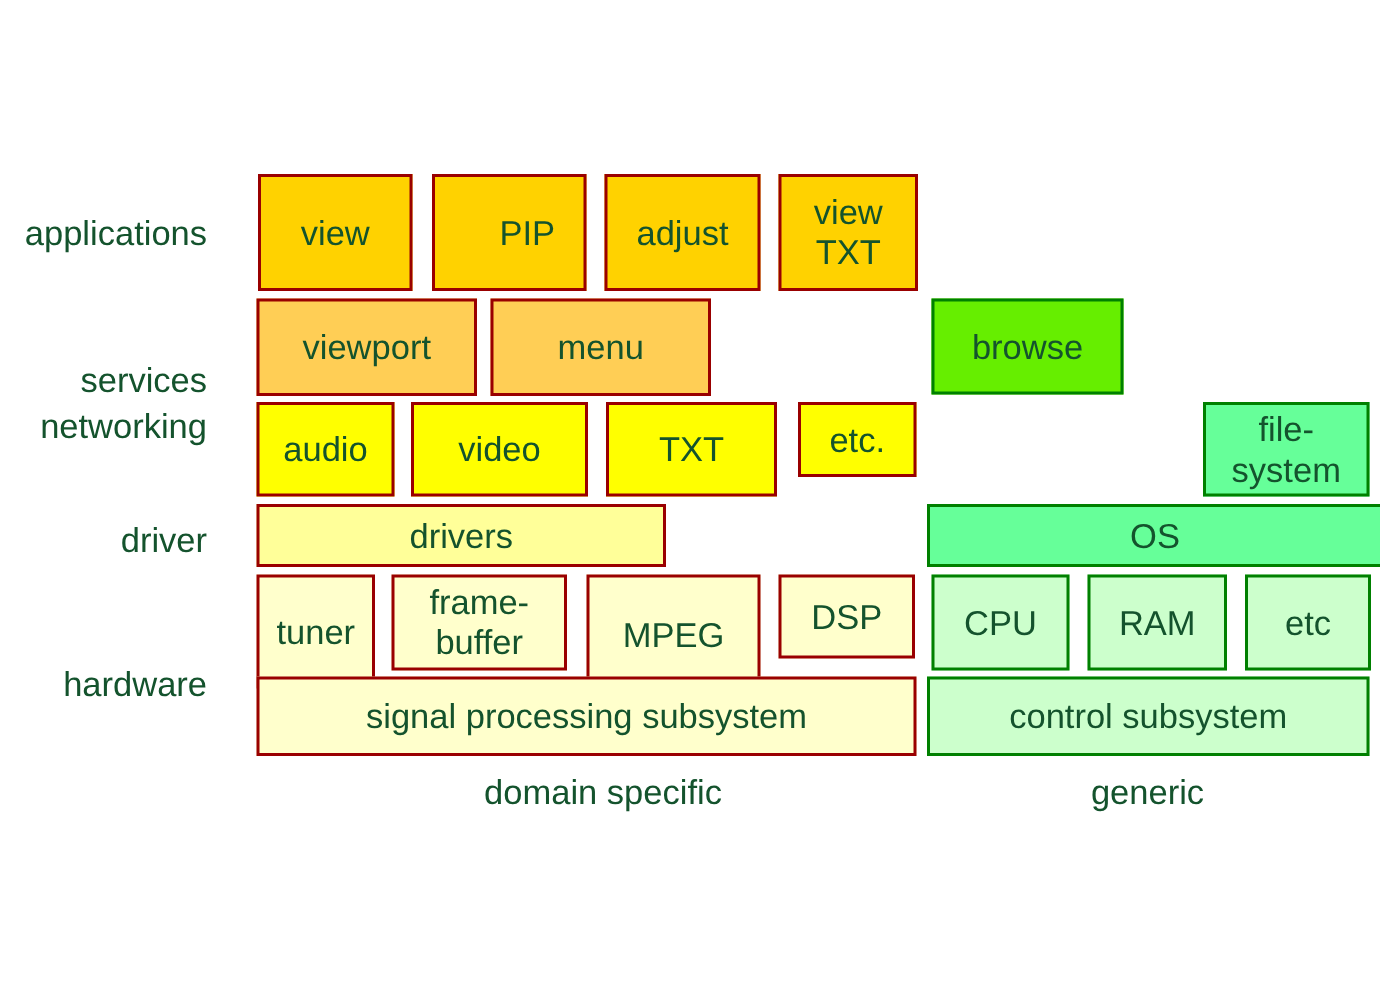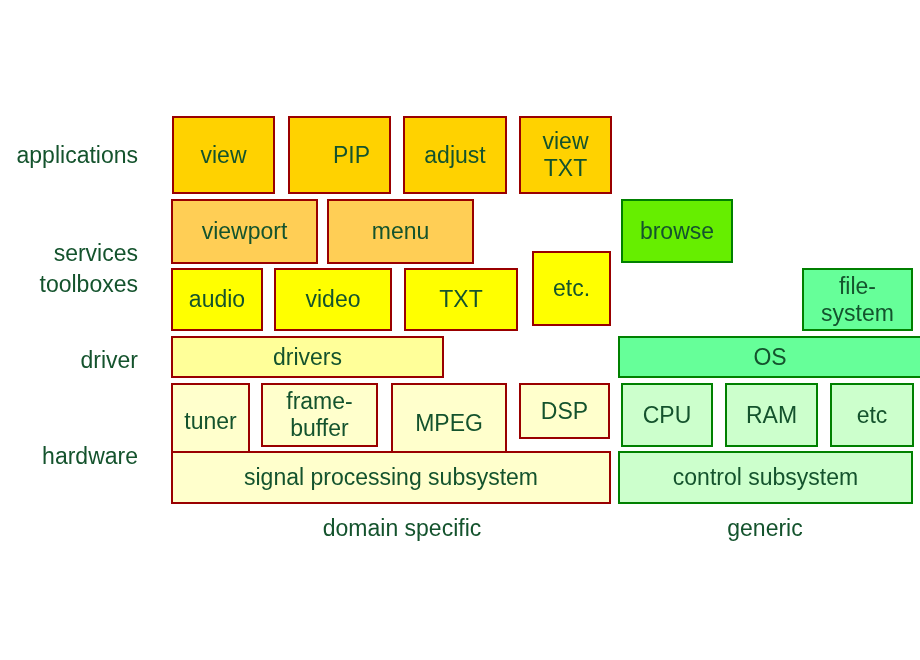--- a/index.html
+++ b/index.html
@@ -31,38 +31,38 @@
     position:absolute;text-align:center;font-size:23px;line-height:28px;
   }
 </style>
 </head>
 <body>
 
 <div id="canvas">
 
   <div class="side" style="top:141px;">applications</div>
   <div class="side" style="top:239px;">services</div>
-  <div class="side" style="top:270px;">toolboxes</div>
+  <div class="side" style="top:270px;">networking</div>
   <div class="side" style="top:346px;">driver</div>
   <div class="side" style="top:442px;">hardware</div>
 
   <div class="box f-gold" style="left:172px;top:116px;width:103px;height:78px;">view</div>
   <div class="box f-gold" style="left:288px;top:116px;width:103px;height:78px;padding-left:24px;">PIP</div>
   <div class="box f-gold" style="left:403px;top:116px;width:104px;height:78px;">adjust</div>
   <div class="box f-gold" style="left:519px;top:116px;width:93px;height:78px;">view
 TXT</div>
 
   <div class="box f-amber" style="left:171px;top:199px;width:147px;height:65px;">viewport</div>
   <div class="box f-amber" style="left:327px;top:199px;width:147px;height:65px;">menu</div>
-  <div class="box cool f-chartreuse" style="left:621px;top:199px;width:112px;height:64px;">browse</div>
+  <div class="box cool f-chartreuse" style="left:621px;top:199px;width:128px;height:64px;">browse</div>
 
   <div class="box f-yellow" style="left:171px;top:268px;width:92px;height:63px;">audio</div>
   <div class="box f-yellow" style="left:274px;top:268px;width:118px;height:63px;">video</div>
   <div class="box f-yellow" style="left:404px;top:268px;width:114px;height:63px;">TXT</div>
-  <div class="box f-yellow" style="left:532px;top:251px;width:79px;height:75px;">etc.</div>
+  <div class="box f-yellow" style="left:532px;top:268px;width:79px;height:50px;">etc.</div>
   <div class="box cool f-spring" style="left:802px;top:268px;width:111px;height:63px;">file-
 system</div>
 
   <div class="box f-paleyellow" style="left:171px;top:336px;width:273px;height:42px;">drivers</div>
   <div class="box cool f-spring" style="left:618px;top:336px;width:304px;height:42px;">OS</div>
 
   <div class="box f-cream" style="left:171px;top:383px;width:79px;height:76px;">tuner</div>
   <div class="box f-cream" style="left:261px;top:383px;width:117px;height:64px;">frame-
 buffer</div>
   <div class="box f-cream" style="left:391px;top:383px;width:116px;height:80px;">MPEG</div>

